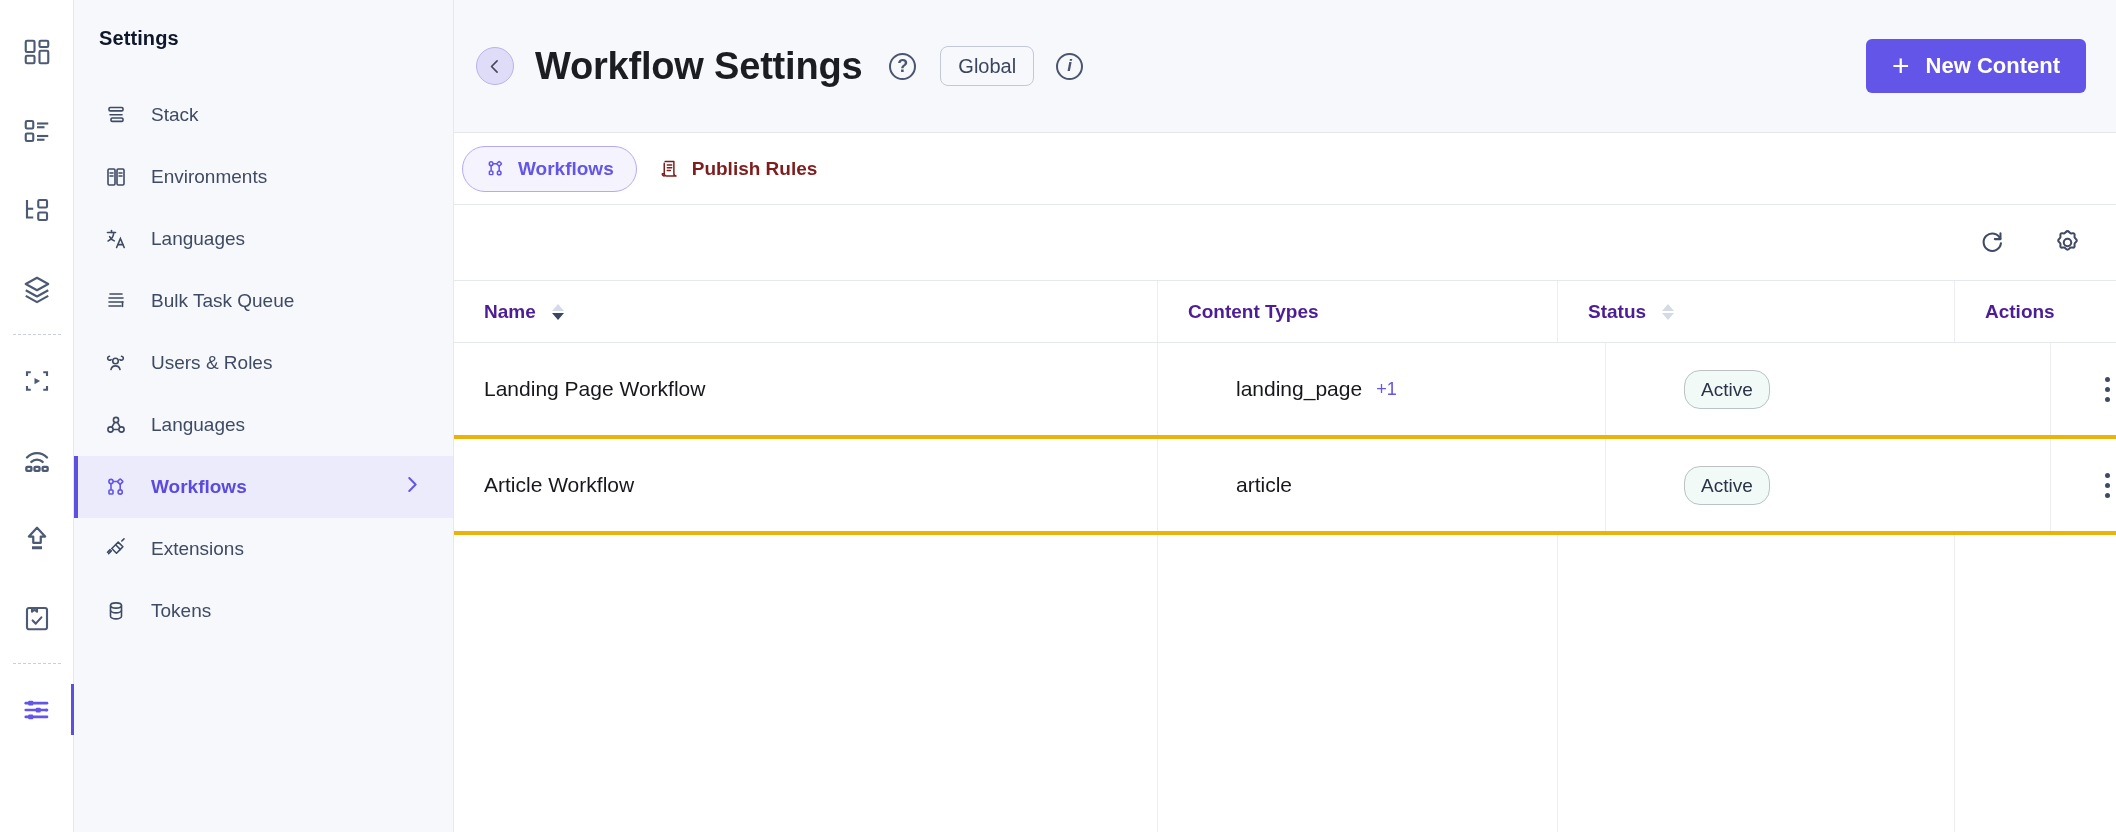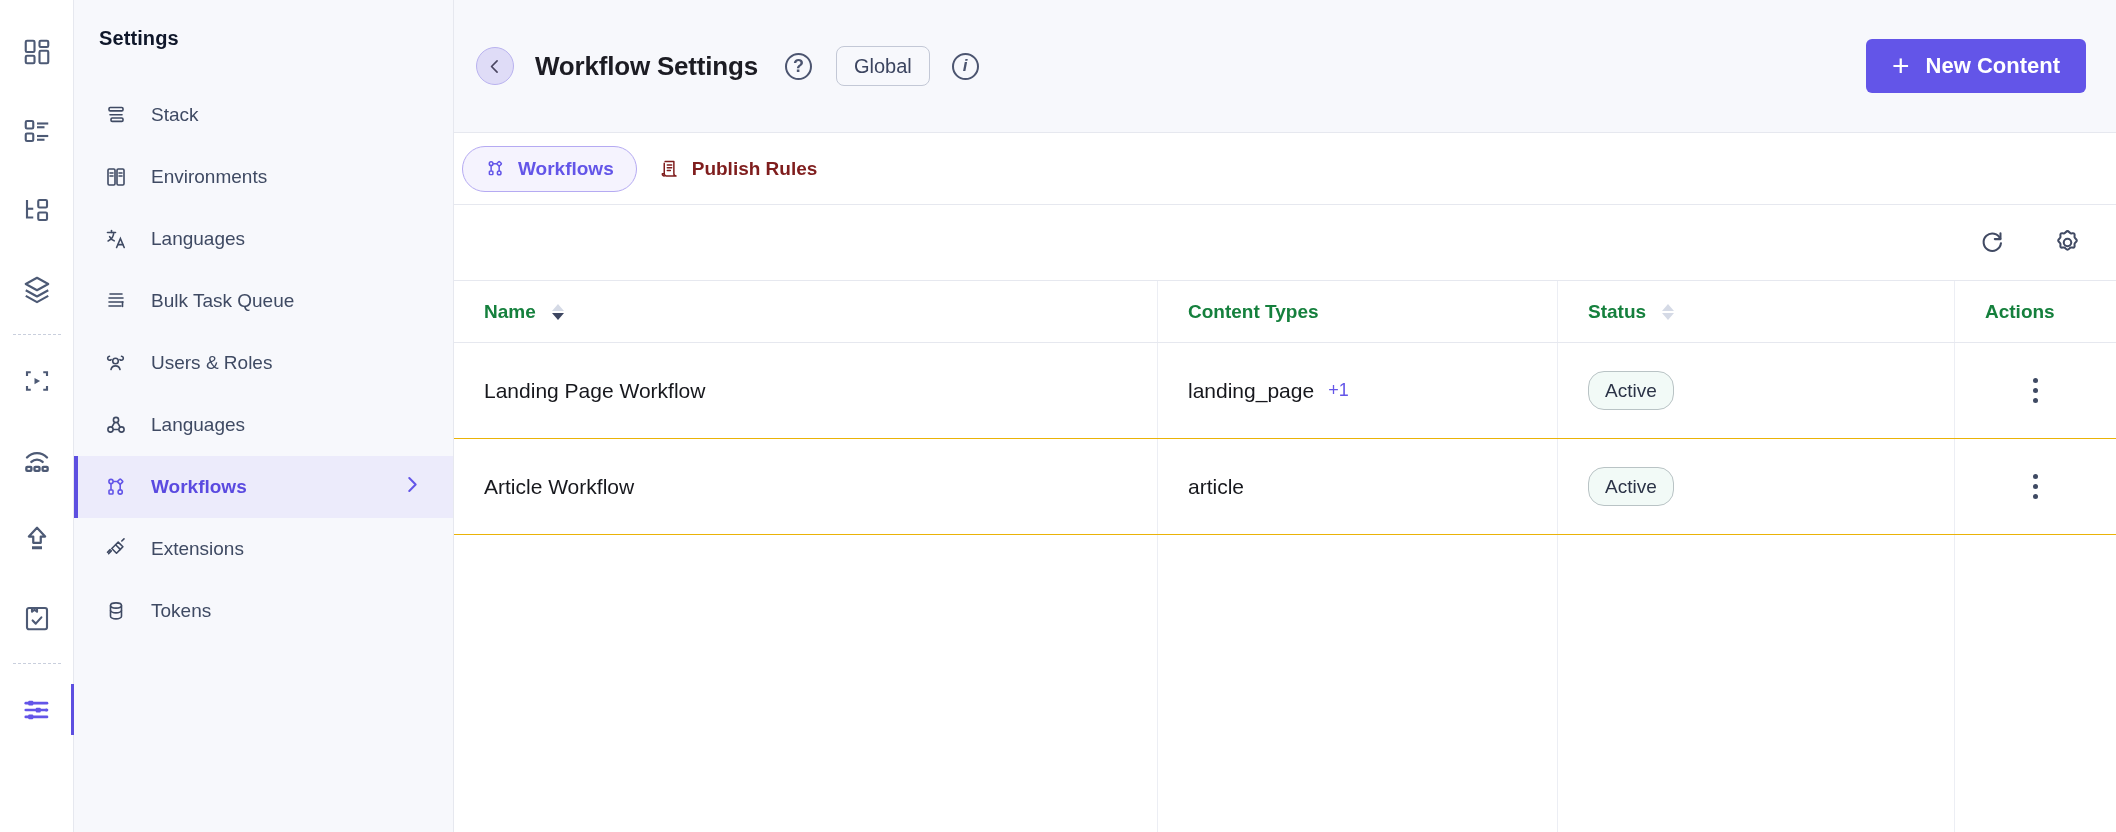--- a/index.html
+++ b/index.html
@@ -99,21 +99,21 @@
     padding: 0 30px 0 22px;
     position: relative;
   }
   .back-btn {
     width: 38px; height: 38px; border-radius: 50%;
     background: #dfdcf7; border: 1px solid #b9b2ef;
     display: flex; align-items: center; justify-content: center;
     color: #4a4560; flex: 0 0 38px;
   }
   .page-title {
-    font-size: 26px; font-weight: bold; color: #1c1c23;
+    font-size: 38px; font-weight: bold; color: #1c1c23;
     margin-left: 21px;
     letter-spacing: -.2px;
     white-space: nowrap;
   }
   .icon-circle {
     width: 27px; height: 27px; border-radius: 50%;
     border: 2px solid #4c5570;
     display: flex; align-items: center; justify-content: center;
     color: #4c5570; font-size: 18px; font-weight: bold;
     flex: 0 0 27px;
@@ -179,39 +179,39 @@
 
   
   .table { flex: 1 1 auto; display: flex; flex-direction: column; overflow: hidden; }
   .thead {
     display: flex; height: 62px; flex: 0 0 62px;
     border-bottom: 1px solid #e6e8ef;
     background: #fff;
   }
   .th {
     display: flex; align-items: center;
-    font-size: 19px; font-weight: bold; color: #15803d;
+    font-size: 19px; font-weight: bold; color: #4c1d95;
     padding-left: 30px;
     border-right: 1px solid #eceef4;
   }
   .th:last-child { border-right: none; }
   .col-name   { flex: 0 0 704px; }
   .col-types  { flex: 0 0 400px; }
   .col-status { flex: 0 0 397px; }
   .col-actions{ flex: 1 1 auto; }
   .sorter {
     margin-left: 16px; display: flex; flex-direction: column;
     align-items: center; gap: 2px;
   }
   .tri-up   { width:0;height:0;border-left:6px solid transparent;border-right:6px solid transparent;border-bottom:7px solid #d5dae6; }
   .tri-down { width:0;height:0;border-left:6px solid transparent;border-right:6px solid transparent;border-top:7px solid #d5dae6; }
   .tri-down.on { border-top-color:#3d4661; }
 
   .tbody { flex: 1 1 auto; background: #fff; display: flex; flex-direction: column; }
-  .tr { display: flex; height: 96px; flex: 0 0 96px; border-bottom: 1px solid #eab308; }
+  .tr { display: flex; height: 96px; flex: 0 0 96px; border-bottom: 4px solid #eab308; gap: 48px; }
   .td {
     display: flex; align-items: center;
     padding-left: 30px;
     font-size: 21px; color: #17181d;
     border-right: 1px solid #eceef4;
   }
   .td:last-child { border-right: none; }
   .types-cell { gap: 14px; }
   .plus-count { color: #6355e8; font-size: 18px; font-weight: 500; }
   .status-pill {

